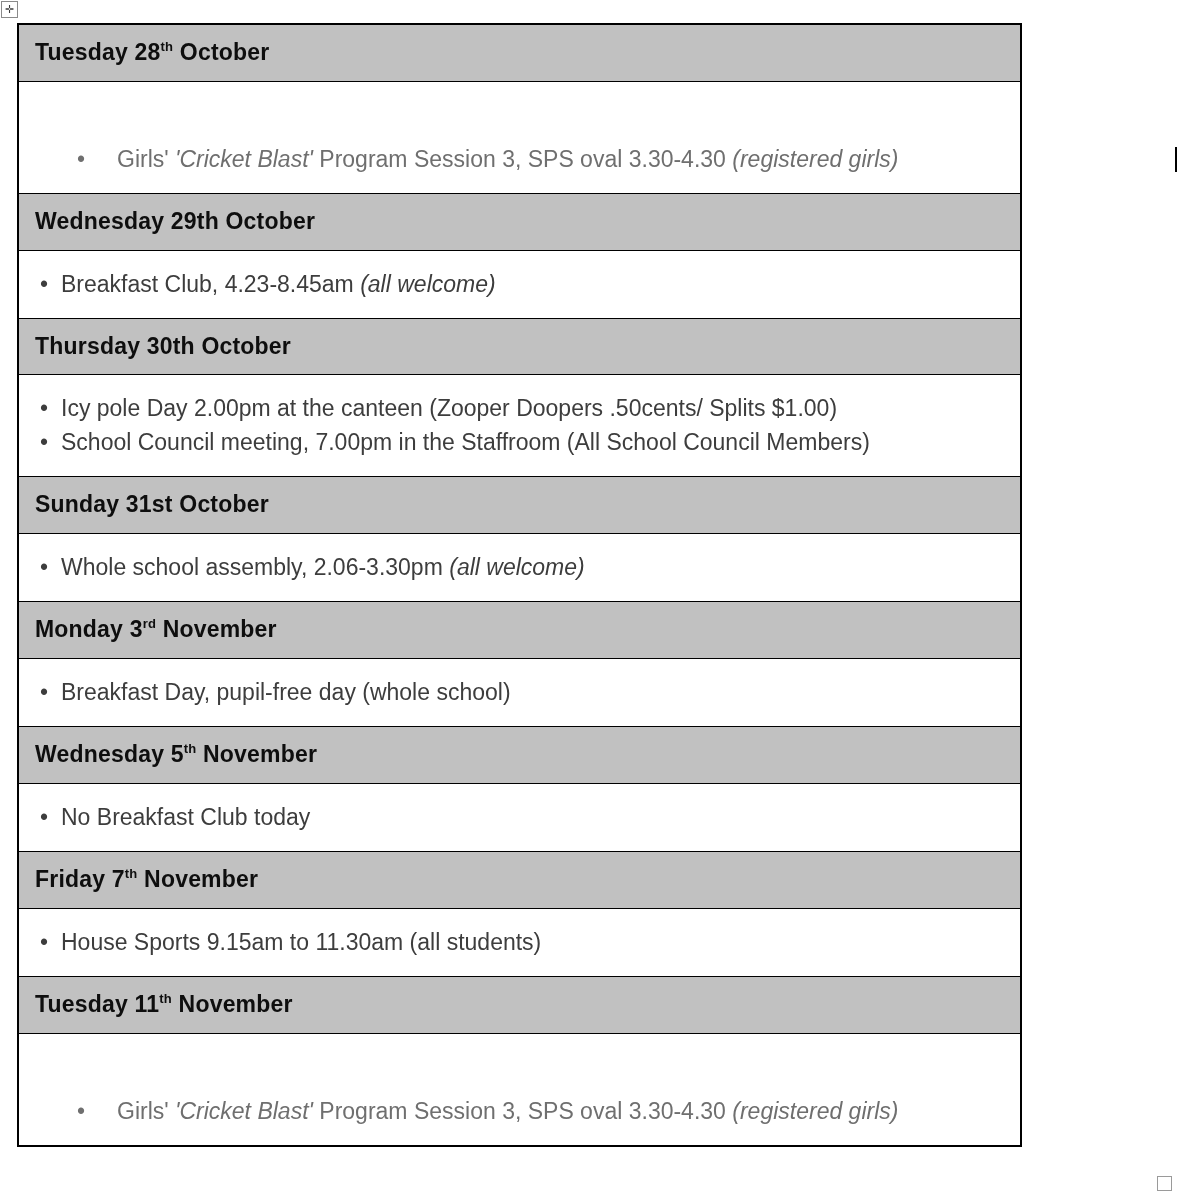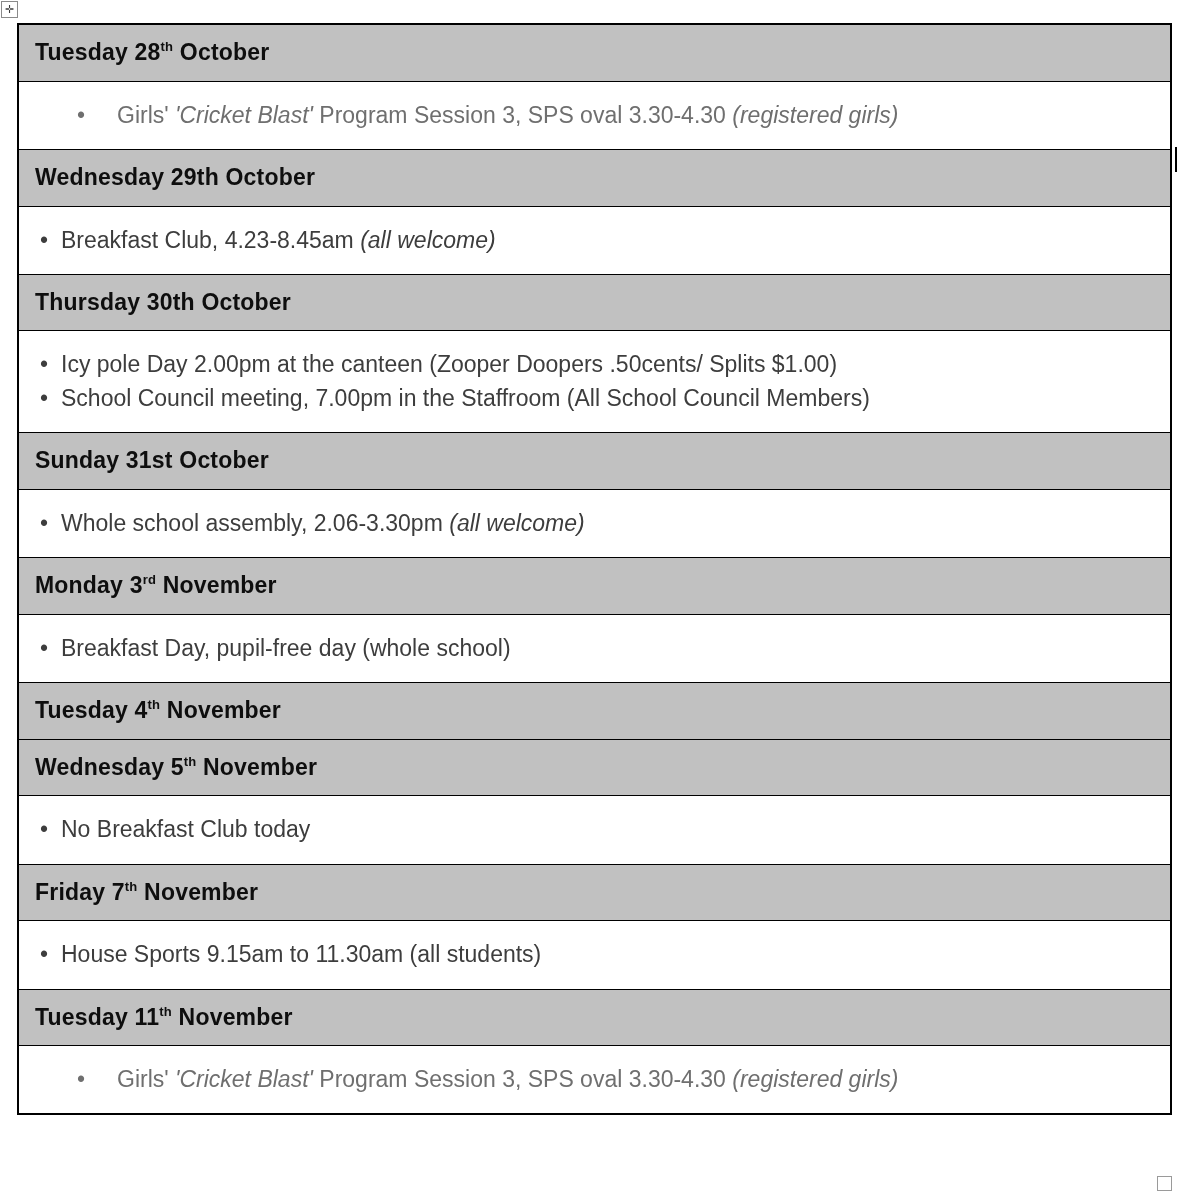--- a/index.html
+++ b/index.html
@@ -4,21 +4,21 @@
 <style>
   html,body{margin:0;padding:0;background:#ffffff;}
   .page{
     position:relative;
     width:1193px;height:1200px;
     background:#ffffff;
     font-family:"Liberation Sans","DejaVu Sans",sans-serif;
     overflow:hidden;
   }
   .events-table{
-    position:absolute;left:17px;top:23px;width:1155px;
+    position:absolute;left:17px;top:23px;width:1005px;
     border:2px solid #000;box-sizing:border-box;background:#fff;
   }
   .row{border-bottom:1px solid #000;box-sizing:border-box;}
   .row:last-child{border-bottom:none;}
   .header-row{
     background:#c1c1c1;
     padding:14px 16px;
     font-weight:bold;
     font-size:23px;
     line-height:1.2;
@@ -27,21 +27,21 @@
   }
   .header-row sup{font-size:13px;line-height:0;}
   .content-row{
     padding:17px 16px 17px 21px;
     font-size:23px;
     color:#3d3d3d;
   }
   .bullets{margin:0;padding:0;list-style:none;}
   .bullet{position:relative;padding-left:21px;line-height:1.45;}
   .bullet::before{content:"\2022";position:absolute;left:0;top:0;}
-  .wide .bullets{padding-left:37px;}
+  .wide .bullets{padding-left:37px;margin-top:44px;}
   .wide .bullet{padding-left:40px;}
   .muted{color:#6f6f6f;}
   .it{font-style:italic;}
   .table-handle{
     position:absolute;left:1px;top:1px;width:15px;height:15px;
     border:1px solid #8a8a8a;background:#fff;
     display:flex;align-items:center;justify-content:center;
     cursor:move;
   }
   .handle-glyph{font-size:11px;color:#3c3c3c;line-height:1;}
@@ -87,21 +87,20 @@
         <ul class="bullets">
           <li class="bullet"><span>Whole school assembly, 2.06-3.30pm </span><span class="it">(all welcome)</span></li>
         </ul>
       </div>
       <div class="row header-row"><span class="header-text">Monday 3<sup>rd</sup> November</span></div>
       <div class="row content-row">
         <ul class="bullets">
           <li class="bullet"><span>Breakfast Day, pupil-free day (whole school)</span></li>
         </ul>
       </div>
-      <div class="row header-row"><span class="header-text">Tuesday 4<sup>th</sup> November</span></div>
       <div class="row header-row"><span class="header-text">Wednesday 5<sup>th</sup> November</span></div>
       <div class="row content-row">
         <ul class="bullets">
           <li class="bullet"><span>No Breakfast Club today</span></li>
         </ul>
       </div>
       <div class="row header-row"><span class="header-text">Friday 7<sup>th</sup> November</span></div>
       <div class="row content-row">
         <ul class="bullets">
           <li class="bullet"><span>House Sports 9.15am to 11.30am (all students)</span></li>

